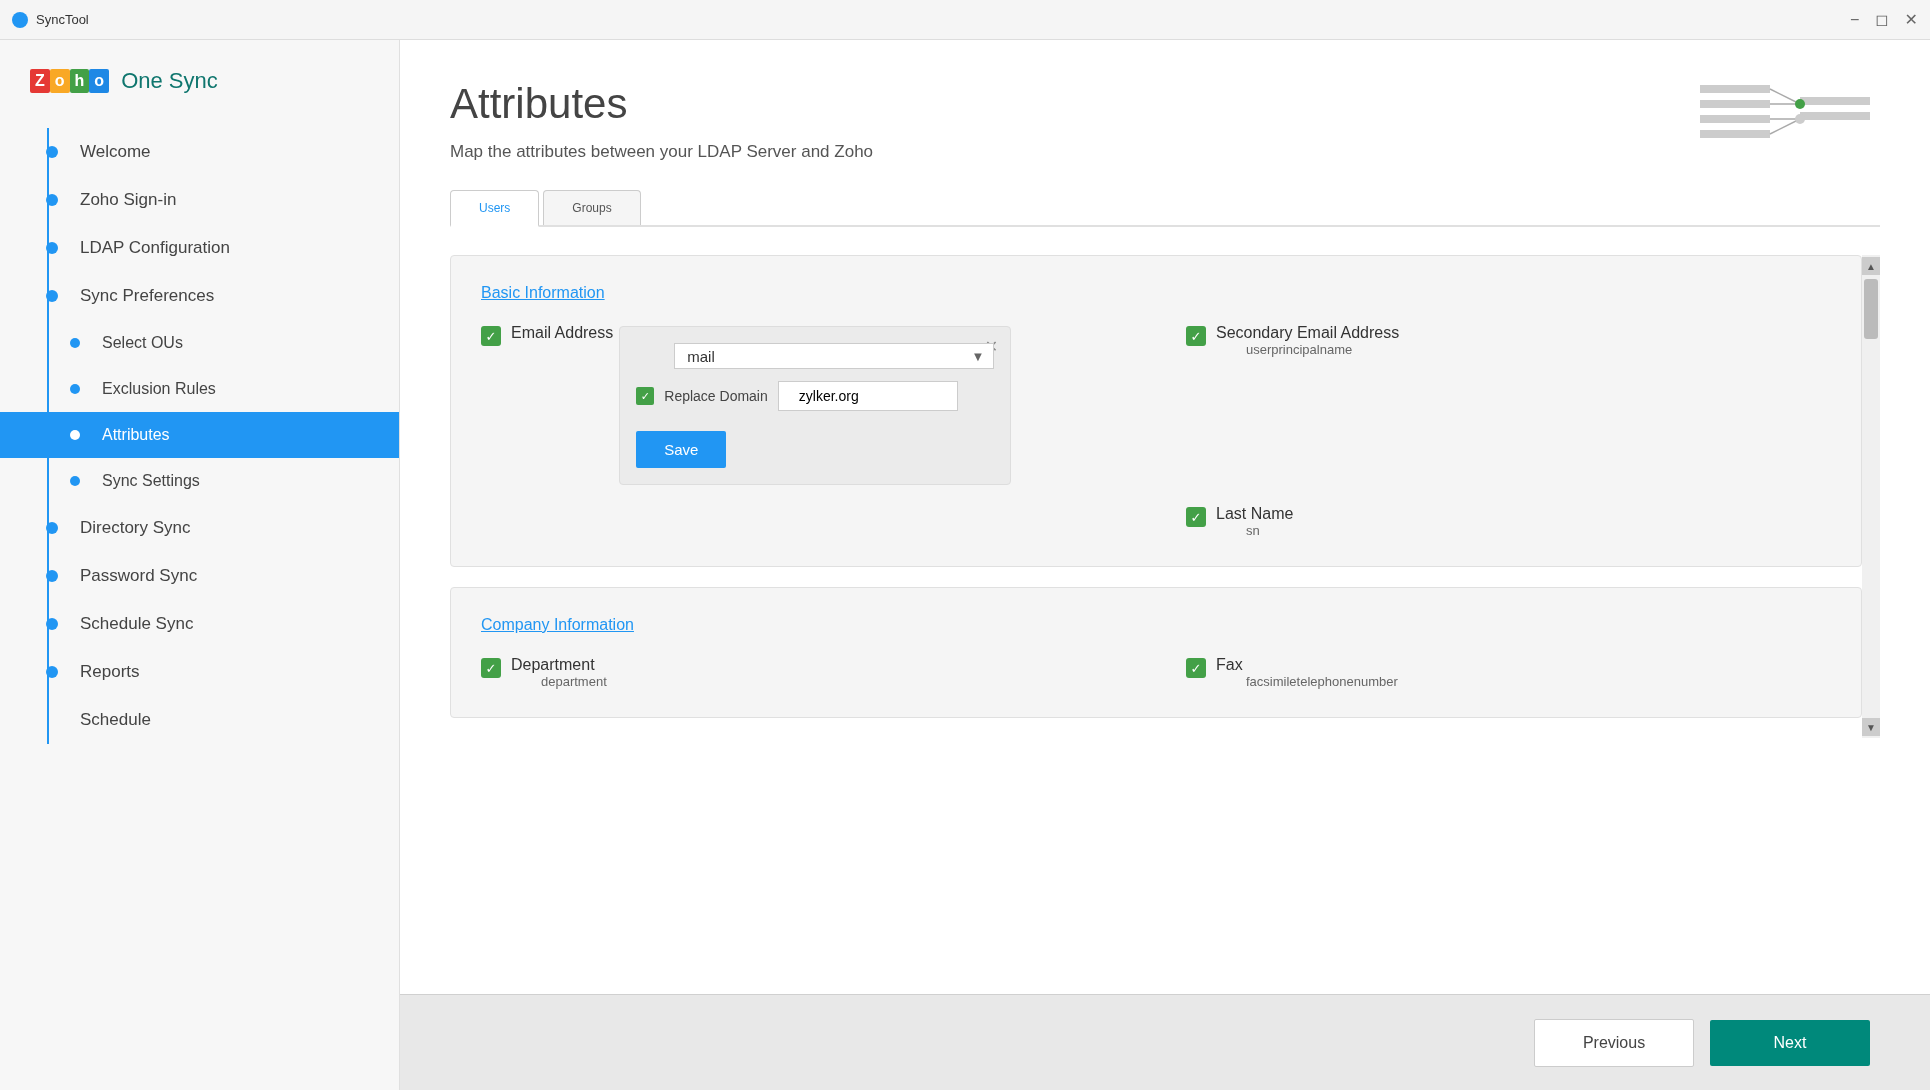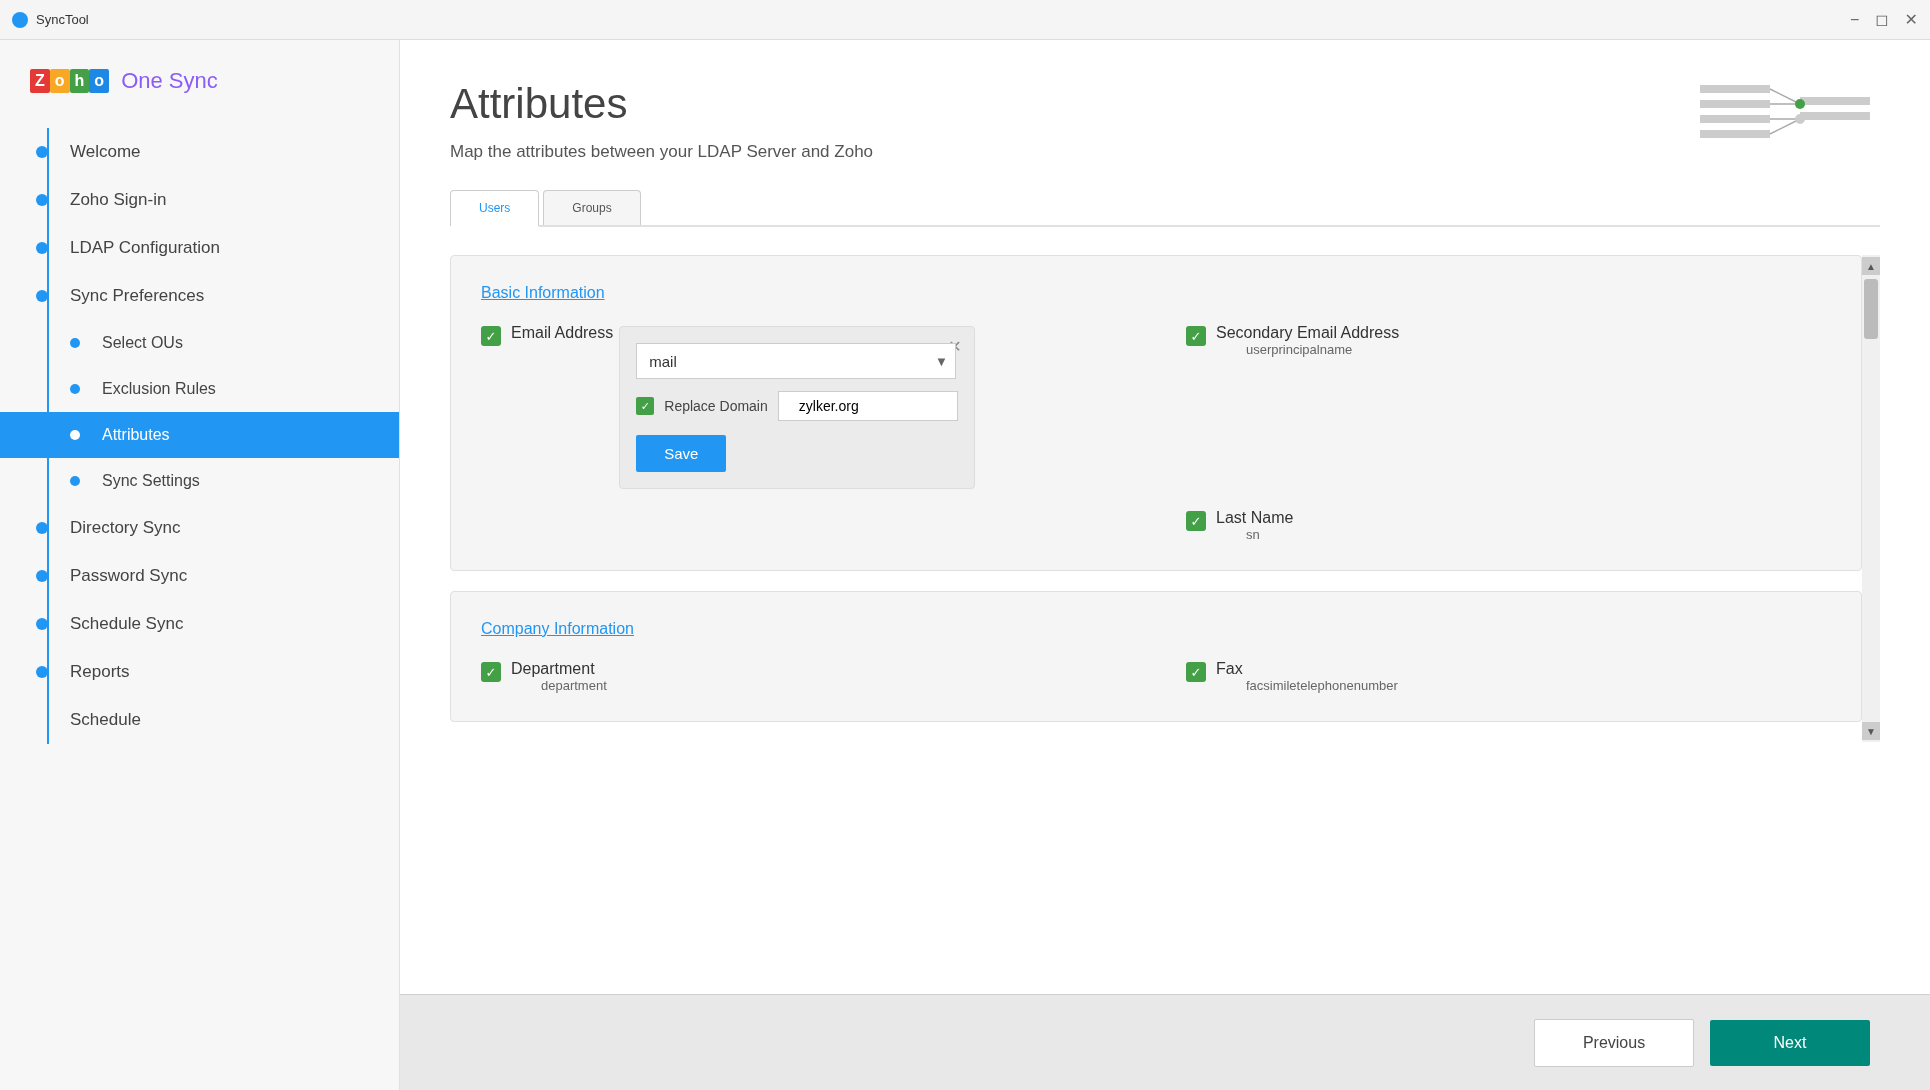--- a/index.html
+++ b/index.html
@@ -75,32 +75,32 @@
       display: flex;
       align-items: center;
       background: transparent;
     }
     .z-box { background:#e53935; color:white; font-weight:bold; font-size:16px; padding:3px 5px; border-radius:2px; }
     .o-box { background:#f9a825; color:white; font-weight:bold; font-size:16px; padding:3px 5px; border-radius:2px; }
     .h-box { background:#43a047; color:white; font-weight:bold; font-size:16px; padding:3px 5px; border-radius:2px; }
     .o2-box { background:#1e88e5; color:white; font-weight:bold; font-size:16px; padding:3px 5px; border-radius:2px; }
     .sidebar-app-name {
       font-size: 22px;
-      color: #8b5cf6;
+      color: #0f766e;
       font-weight: 400;
     }
     .sidebar-nav {
       flex: 1;
       overflow-y: auto;
       padding: 10px 0;
     }
     .nav-item {
       display: flex;
       align-items: center;
-      padding: 14px 36px;
+      padding: 14px 46px;
       cursor: pointer;
       color: #444;
       font-size: 17px;
       position: relative;
     }
     .nav-item.active {
       background: #2196F3;
       color: white;
     }
     .nav-item.sub {
@@ -303,43 +303,44 @@
       cursor: pointer;
       color: #888;
       font-size: 16px;
     }
     .select-wrapper {
       position: relative;
       margin-bottom: 12px;
     }
     .select-field {
       width: 320px;
-      height: 36px;
+      height: 26px;
       border: 1px solid #ccc;
       background: white;
       font-size: 15px;
       padding: 0 12px;
       appearance: none;
       cursor: pointer;
       color: #333;
+      margin-left: 38px;
     }
     .select-arrow {
       position: absolute;
       right: 10px;
       top: 50%;
       transform: translateY(-50%);
       pointer-events: none;
       color: #666;
       font-size: 13px;
     }
     .replace-domain-row {
       display: flex;
       align-items: center;
       gap: 10px;
-      margin-bottom: 14px;
+      margin-bottom: 20px;
     }
     .checkbox-small {
       width: 18px;
       height: 18px;
       background: #43a047;
       border-radius: 2px;
       display: flex;
       align-items: center;
       justify-content: center;
       flex-shrink: 0;

